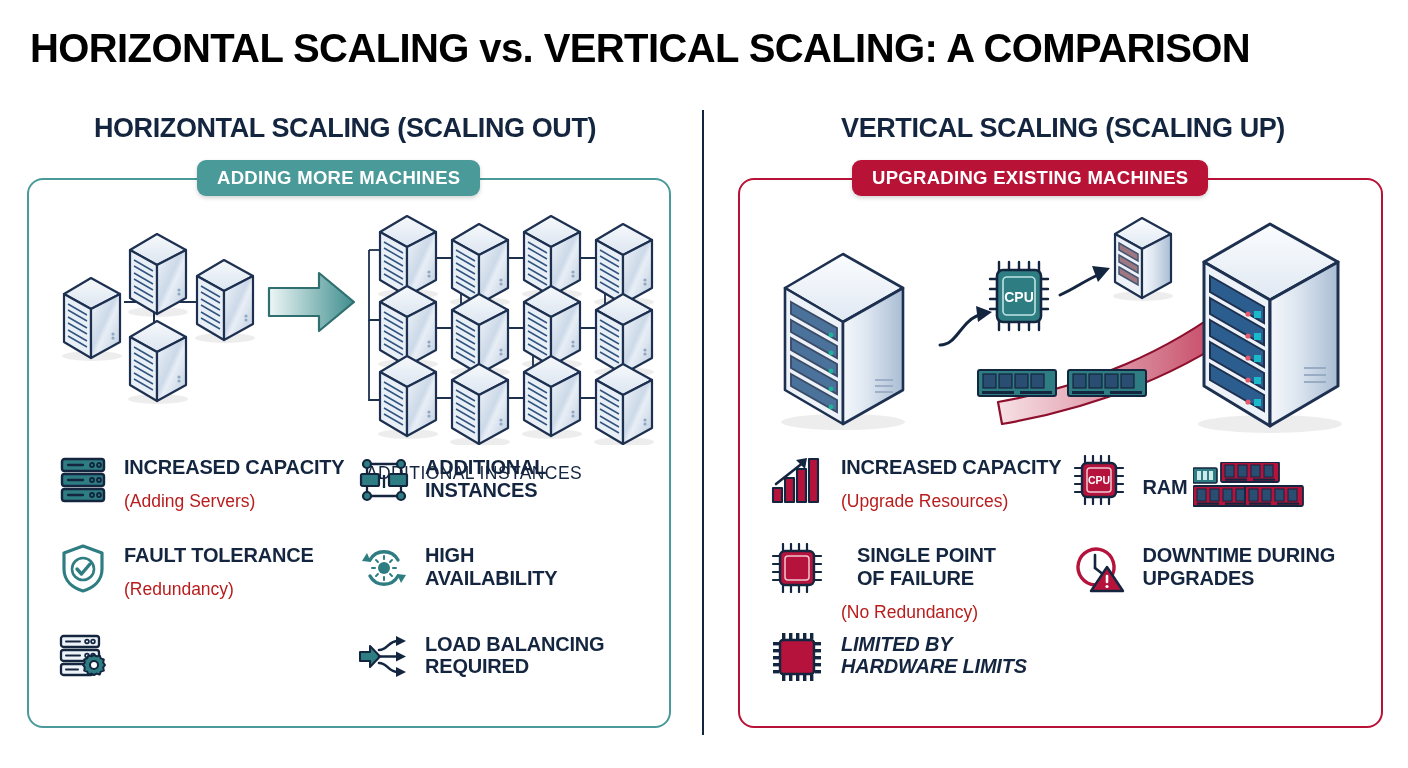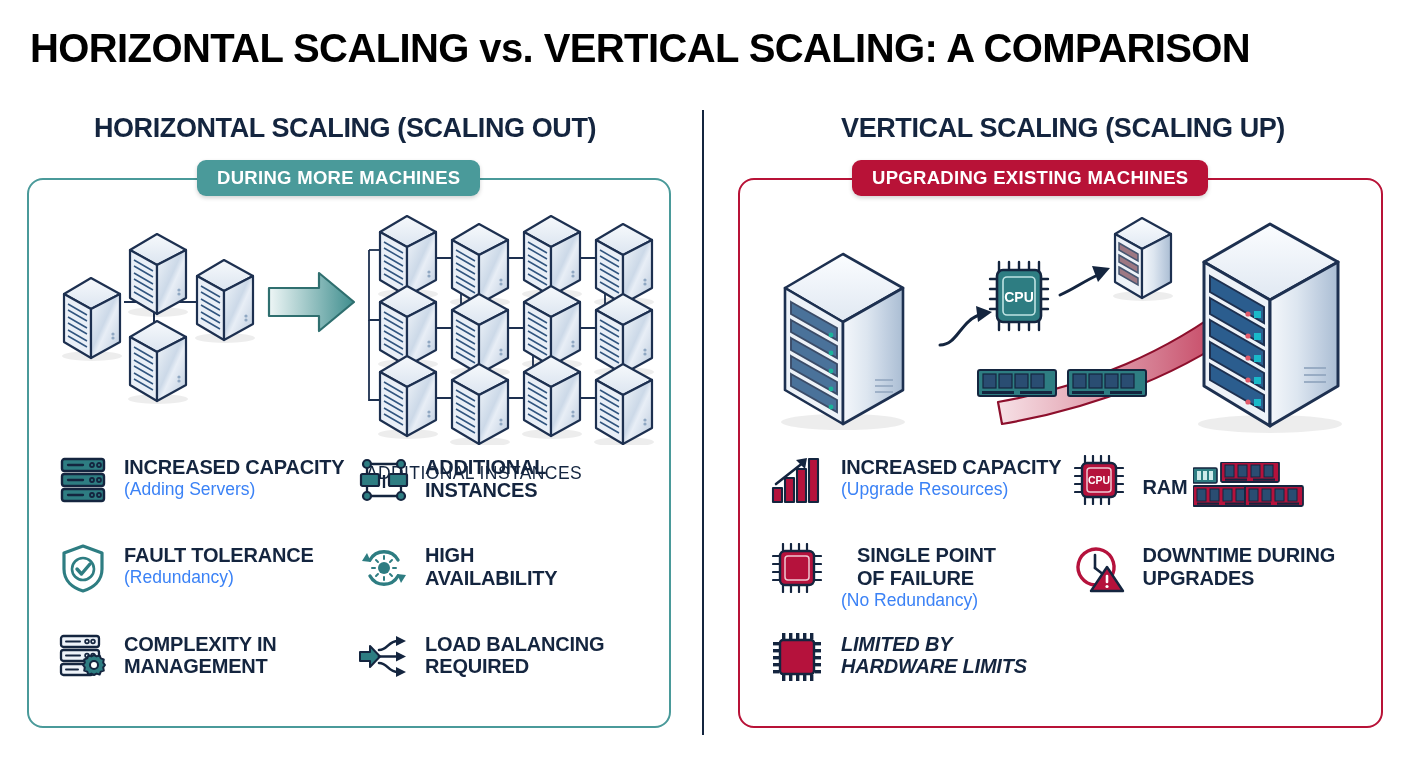--- a/index.html
+++ b/index.html
@@ -82,22 +82,22 @@
   }
   .feature { display: flex; align-items: flex-start; gap: 13px; }
   .feat-icon { flex: 0 0 auto; width: 56px; height: 56px; display:flex; align-items:center; justify-content:center; }
   .feat-icon svg { display:block; }
   .feat-text { padding-top: 4px; }
   .feat-title {
     font-size: 20px; font-weight: bold; color: #14253f;
     line-height: 1.13; letter-spacing: -0.2px;
   }
   .feat-sub {
-    font-size: 17.5px; font-weight: normal; color: #3b82f6;
-    line-height: 1.2; margin-top: 0;
+    font-size: 17.5px; font-weight: normal; color: #b91c1c;
+    line-height: 1.2; margin-top: 12px;
   }
   #feat-left  .feat-icon { width: 56px; }
   #feat-right .feat-icon { width: 62px; }
 </style>
 </head>
 <body>
 
 <div class="page">
 
   <div class="main-title">HORIZONTAL SCALING vs. VERTICAL SCALING: A COMPARISON</div>
@@ -340,25 +340,20 @@
               <circle cx="29" cy="8.5" r="1.9"></circle>
                 <circle cx="35" cy="8.5" r="1.9"></circle>
               <circle cx="29" cy="22.5" r="1.9"></circle>
                 <circle cx="35" cy="22.5" r="1.9"></circle>
             </g>
             <g transform="translate(36,33)">
               <path d="M0 -11 L2.6 -9.6 L5.6 -10.6 L6.8 -7.6 L9.8 -6.6 L9.2 -3.4 L11 -1 L9.2 1.4 L9.8 4.6 L6.8 5.6 L5.6 8.6 L2.6 7.6 L0 9 L-2.6 7.6 L-5.6 8.6 L-6.8 5.6 L-9.8 4.6 L-9.2 1.4 L-11 -1 L-9.2 -3.4 L-9.8 -6.6 L-6.8 -7.6 L-5.6 -10.6 L-2.6 -9.6 Z" fill="#2e7d82" stroke="#14253f" stroke-width="2" stroke-linejoin="round"></path>
               <circle cx="0" cy="-1" r="4" fill="#fff" stroke="#14253f" stroke-width="2"></circle>
             </g>
           </svg>
-        </span>
-        <span class="feat-text">
-          <span class="feat-title" style="white-space: pre-line; display: block;">COMPLEXITY IN
-MANAGEMENT</span>
-          <span class="feat-sub" style="display: block;"></span>
         </span>
       </div>
 
       <div class="feature">
         <span class="feat-icon">
           <svg width="52" height="44" viewBox="0 0 52 44">
             <path d="M2 17 H12 V11 L22 21.5 L12 32 V26 H2 Z" fill="#2e7d82" stroke="#14253f" stroke-width="2" stroke-linejoin="round"></path>
             <g fill="none" stroke="#14253f" stroke-width="2.6" stroke-linecap="round">
               <path d="M21 15 C30 15 30 6 40 6"></path>
               <path d="M21 21.5 H40"></path>
@@ -726,16 +721,16 @@
         <span class="feat-text">
           <span class="feat-title" style="white-space: pre-line; display: block; font-style: italic;">LIMITED BY
 HARDWARE LIMITS</span>
           <span class="feat-sub" style="display: block;"></span>
         </span>
       </div>
 
     </div>
   </div>
 
-  <div class="badge" id="badge-left">DURING MORE MACHINES</div>
+  <div class="badge" id="badge-left">ADDING MORE MACHINES</div>
   <div class="badge" id="badge-right">UPGRADING EXISTING MACHINES</div>
 
 </div>
 
 </body></html>

